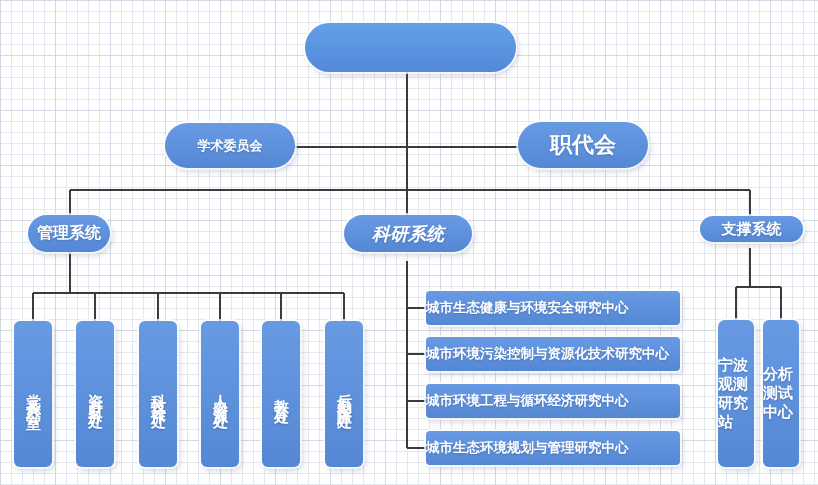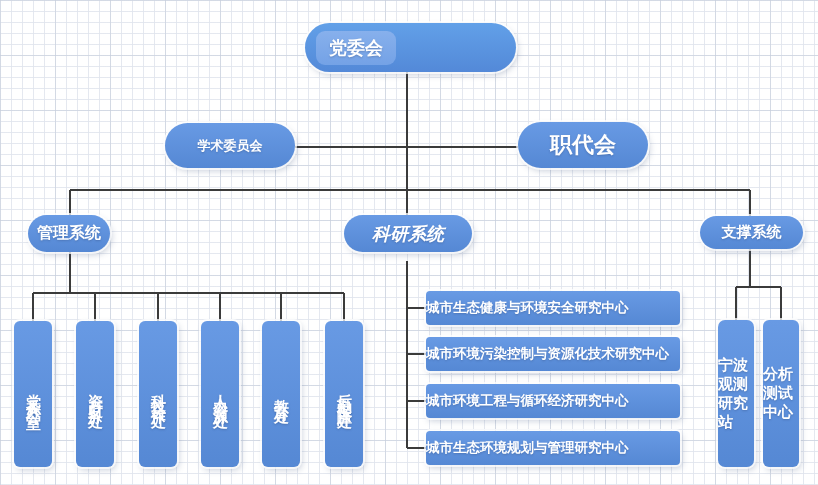--- a/index.html
+++ b/index.html
@@ -29,21 +29,21 @@
   .top-group{left:305px;top:23px;width:211px;height:49px;border-radius:25px;
     background:linear-gradient(180deg,#62a0e8 0%,#5389d8 100%);
     justify-content:flex-start;padding-left:11px;gap:20px;}
   .top-item{position:static;width:80px;height:34px;border-radius:9px;
     background:linear-gradient(180deg,#87b0ec 0%,#74a2e6 100%);
     box-shadow:none;display:flex;align-items:center;justify-content:center;font-size:18px;}
   .committee-left{left:165px;top:123px;width:130px;height:45px;border-radius:23px;font-size:13px;}
   .committee-right{left:518px;top:122px;width:130px;height:46px;border-radius:23px;font-size:22px;}
   .branch-mgmt{left:28px;top:215px;width:82px;height:37px;border-radius:19px;font-size:16px;text-align:right;}
   .branch-research{left:344px;top:215px;width:128px;height:37px;border-radius:24px;font-size:18px;font-style:italic;}
-  .branch-support{left:700px;top:216px;width:103px;height:33px;border-radius:17px;font-size:15px;}
+  .branch-support{left:700px;top:216px;width:103px;height:26px;border-radius:17px;font-size:15px;}
   
   .vbox{top:321px;width:38px;height:146px;border-radius:6px;font-size:15px;}
   .vbox span{writing-mode:vertical-rl;text-orientation:upright;letter-spacing:5px;}
   .v1{left:14px;}.v2{left:76px;}.v3{left:139px;}.v4{left:201px;}.v5{left:262px;}.v6{left:325px;}
   
   .rbox{left:426px;width:254px;height:34px;border-radius:4px;font-size:13.5px;
     justify-content:flex-start;}
   .r1{top:291px;}.r2{top:337px;}.r3{top:384px;}.r4{top:431px;}
   
   .sbox{top:320px;width:36px;height:147px;border-radius:6px;font-size:15px;}
@@ -71,21 +71,20 @@
   <path d="M736 287 V322"></path>
   <path d="M781 287 V322"></path>
   <path d="M407 261 V448"></path>
   <path d="M407 308 H426"></path>
   <path d="M407 354 H426"></path>
   <path d="M407 401 H426"></path>
   <path d="M407 448 H426"></path>
 </svg>
 
 <div class="node top-group">
-  <div class="top-item">党委会</div>
 </div>
 
 <div class="node pill committee-left">学术委员会</div>
 <div class="node pill committee-right">职代会</div>
 
 <div class="node branch-mgmt">管理系统</div>
 <div class="node branch-research">科研系统</div>
 <div class="node branch-support">支撑系统</div>
 
 <div class="node vbox v1">

